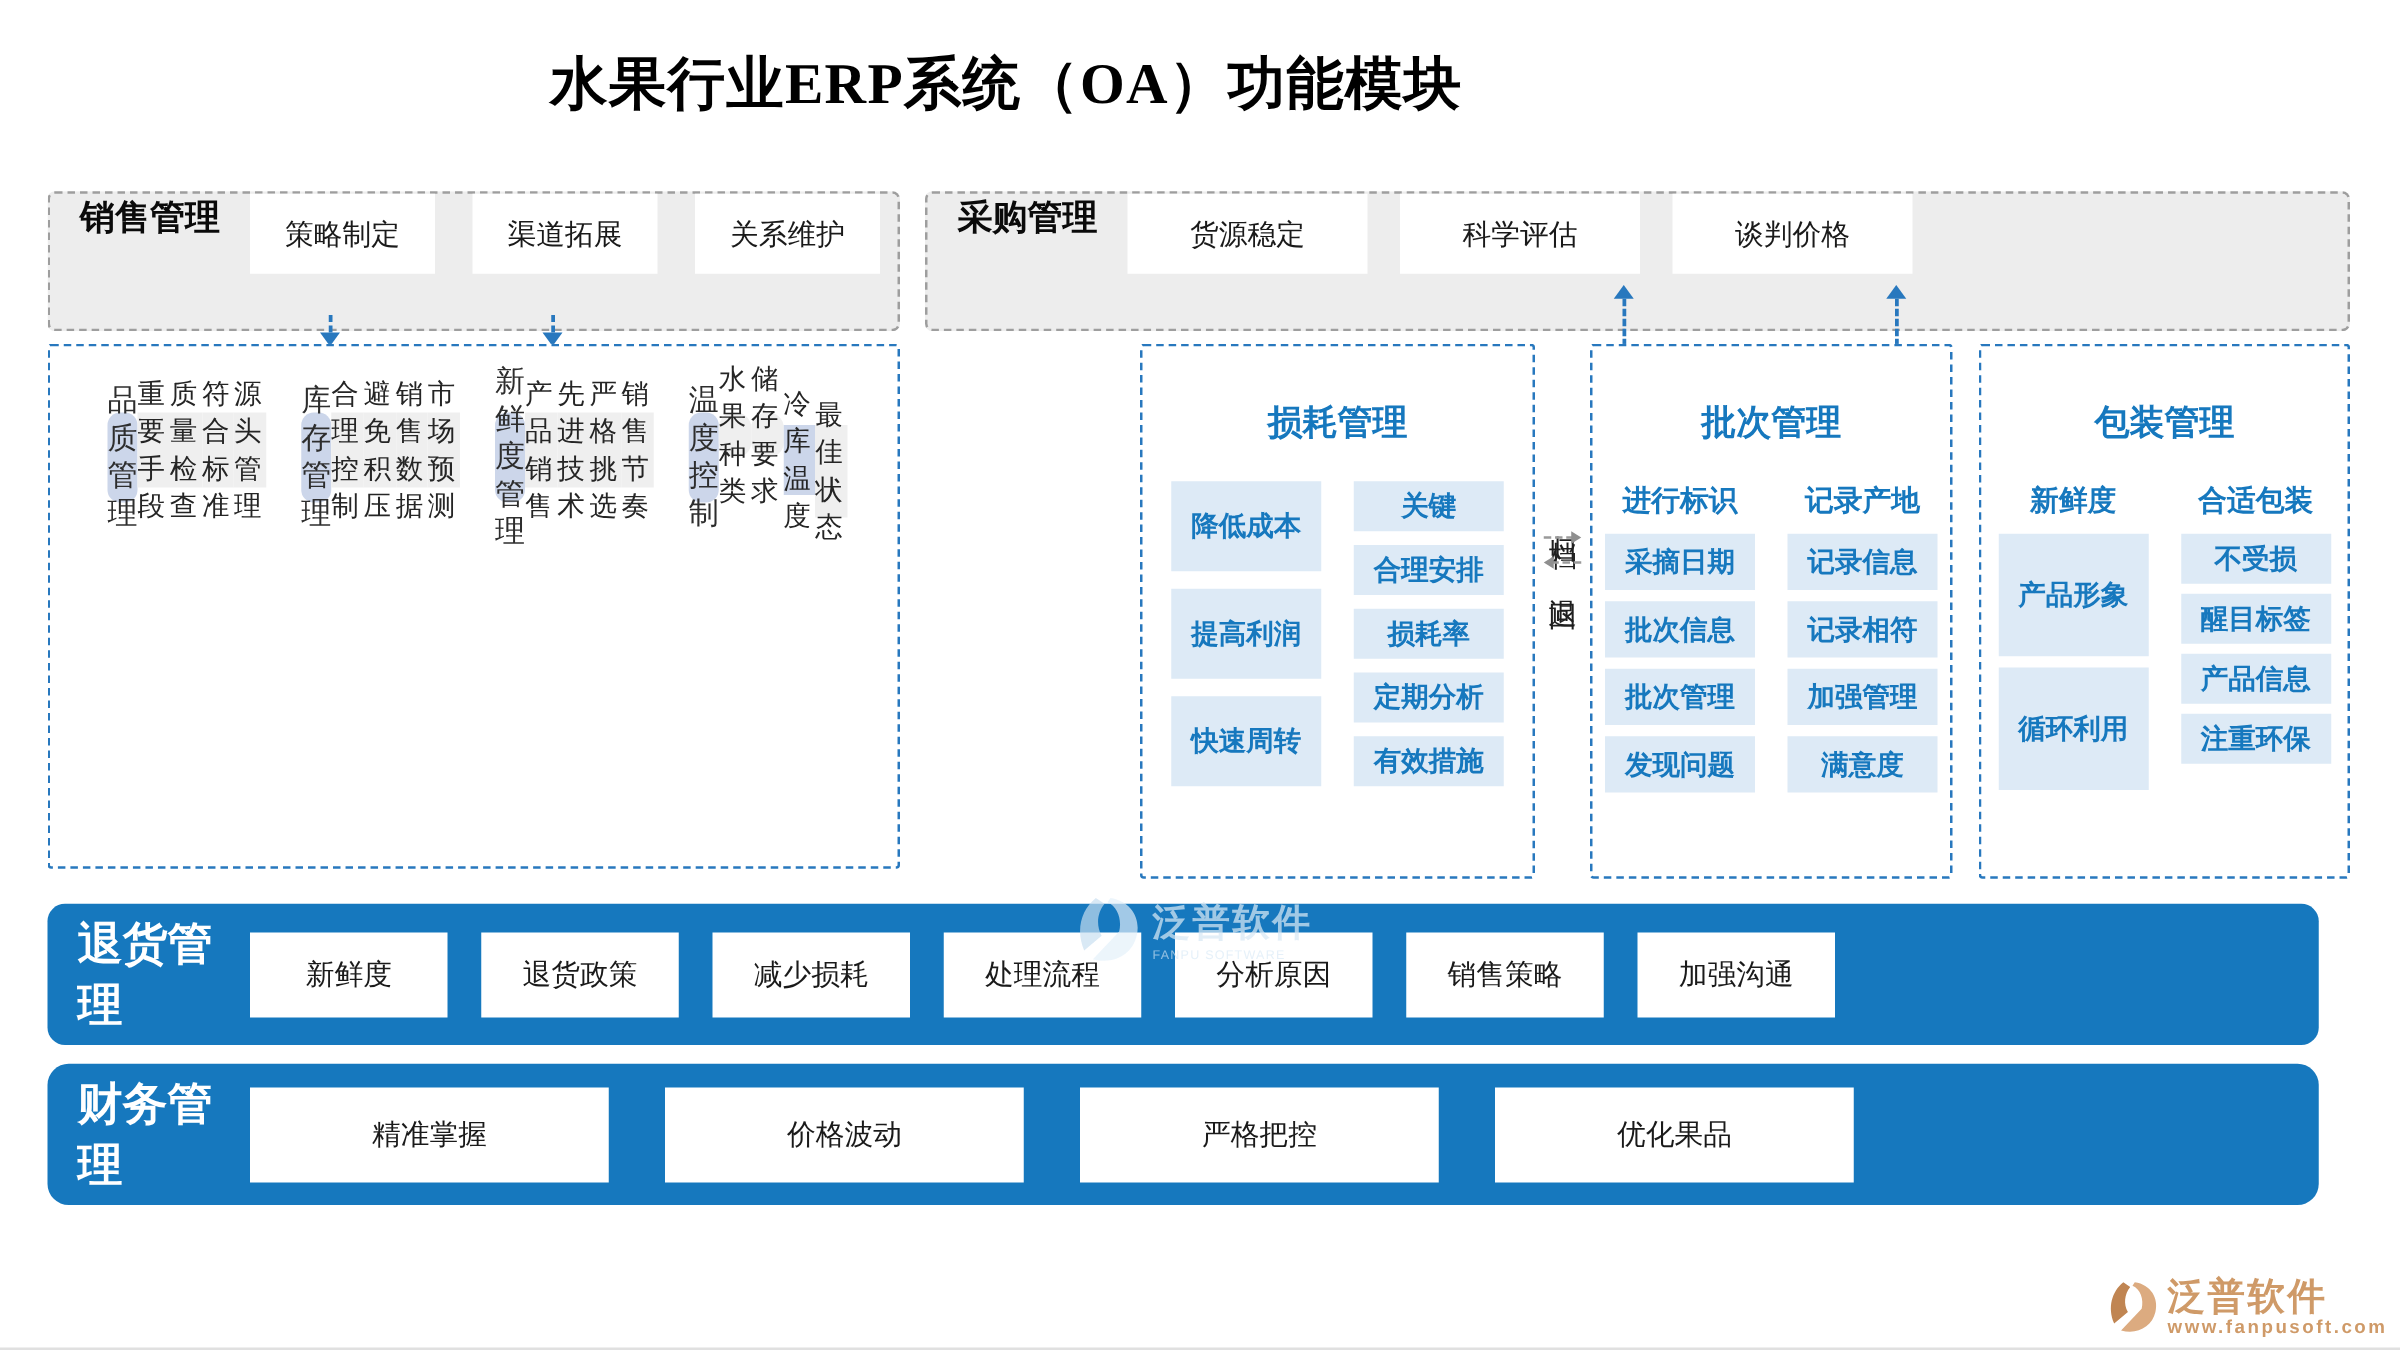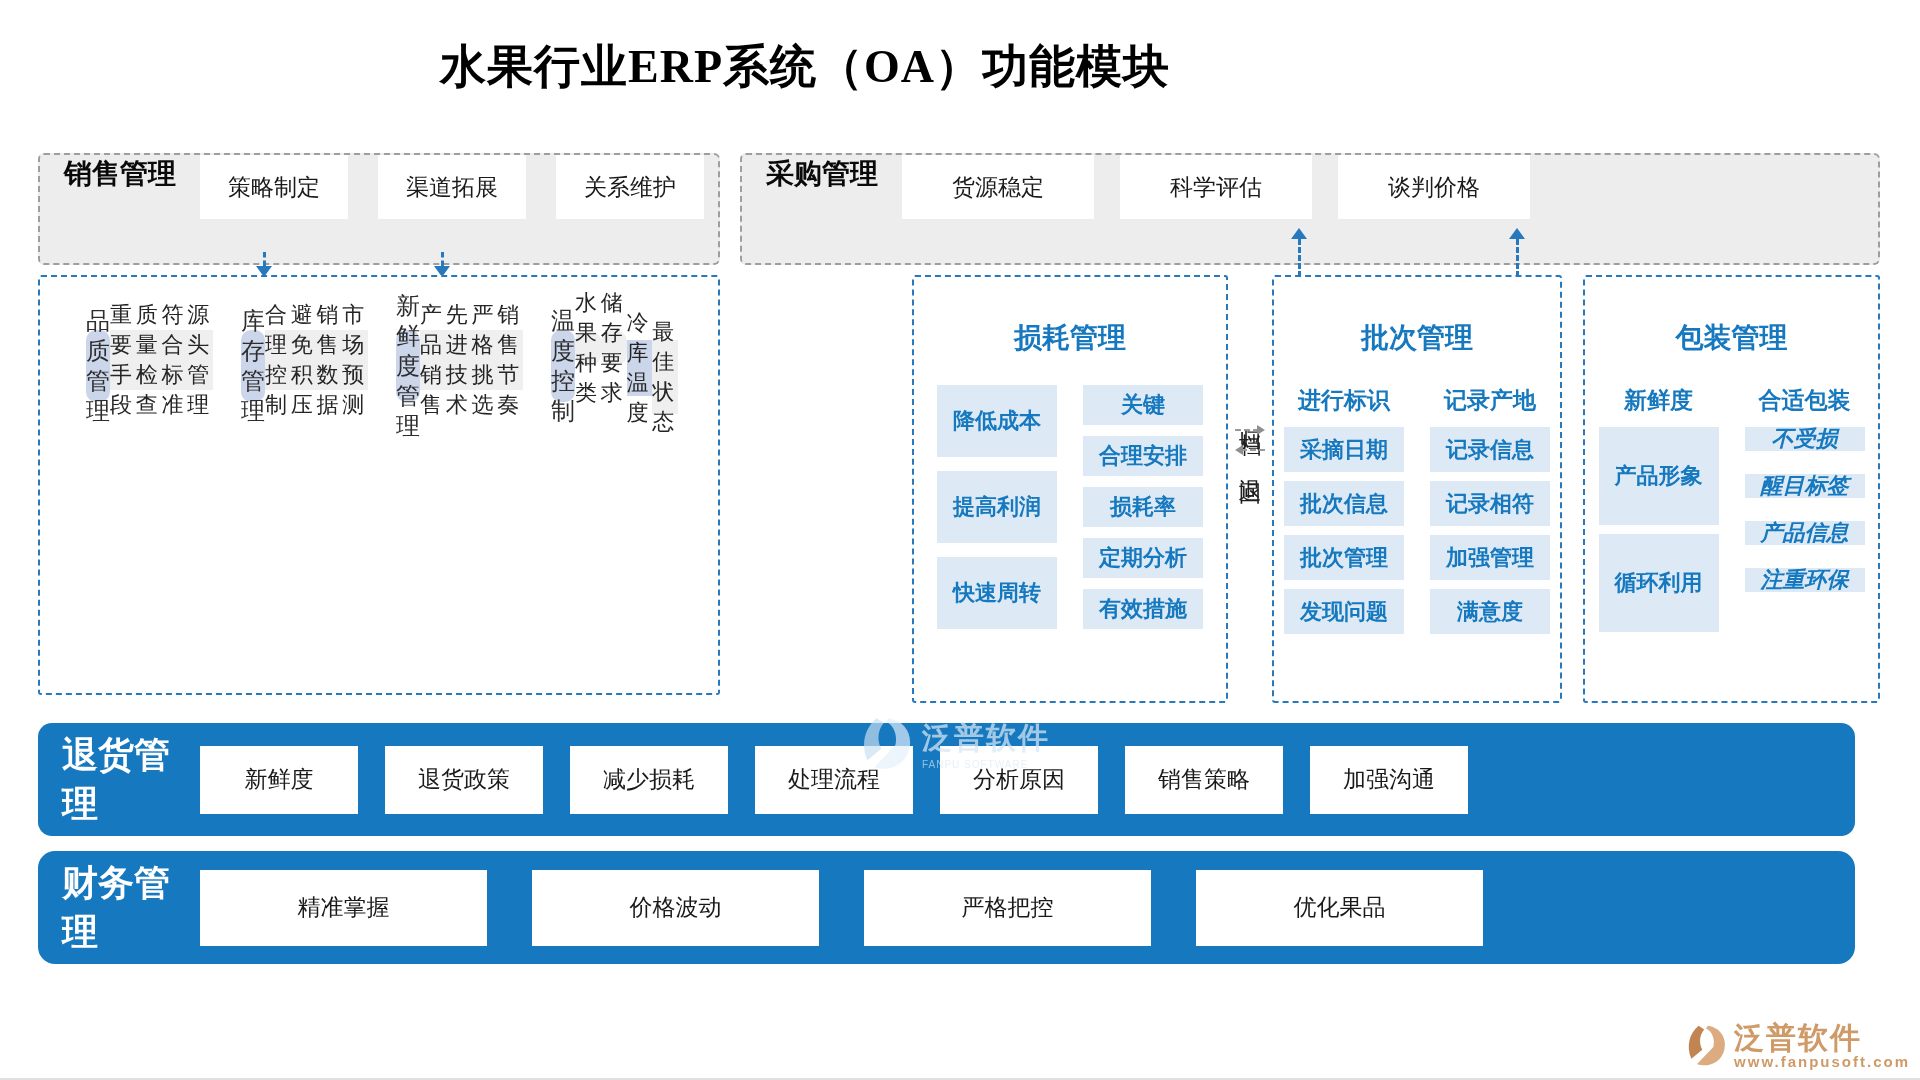--- a/index.html
+++ b/index.html
@@ -43,21 +43,21 @@
   
   .blue-title { margin-top:42px; text-align:center; font-size:28px; font-weight:bold; color:#1678be; }
   .two-cols { display:flex; justify-content:center; gap:26px; margin-top:28px; }
   .bcol { width:120px; display:flex; flex-direction:column; }
   .blue-item { background:#ddeaf6; color:#1678be; font-weight:bold; font-size:22px; display:flex; align-items:center; justify-content:center; text-align:center; }
   .loss-left .blue-item { height:72px; margin-bottom:14px; }
   .loss-right .blue-item { height:40px; margin-bottom:11px; }
   .plain-blue { color:#1678be; font-weight:bold; font-size:23px; text-align:center; height:32px; margin-bottom:10px; }
   .batch .blue-item { height:45px; margin-bottom:9px; }
   .pk-left .blue-item.big { height:98px; margin-bottom:9px; }
-  .pk-right .blue-item { height:24px; margin-bottom:23px;font-style:italic; }
+  .pk-right .blue-item { height:40px; margin-bottom:8px; }
 
   
   .connector { position:absolute; left:1228px; top:410px; width:44px; display:flex; flex-direction:column; align-items:center; }
   .v-text { writing-mode:vertical-rl; text-orientation:upright; font-size:23px; color:#1f1f1f; letter-spacing:5px; }
   .h-arrow { width:30px; height:10px; position:relative; margin:5px 0; }
   .h-arrow .line { position:absolute; top:4px; left:0; right:6px; border-top:2px dashed #9a9a9a; }
   .h-arrow.right .tip { position:absolute; right:0; top:0; width:0; height:0; border-top:5px solid transparent; border-bottom:5px solid transparent; border-left:8px solid #8f8f8f; }
   .h-arrow.left .line { left:6px; right:0; }
   .h-arrow.left .tip { position:absolute; left:0; top:0; width:0; height:0; border-top:5px solid transparent; border-bottom:5px solid transparent; border-right:8px solid #8f8f8f; }
 

